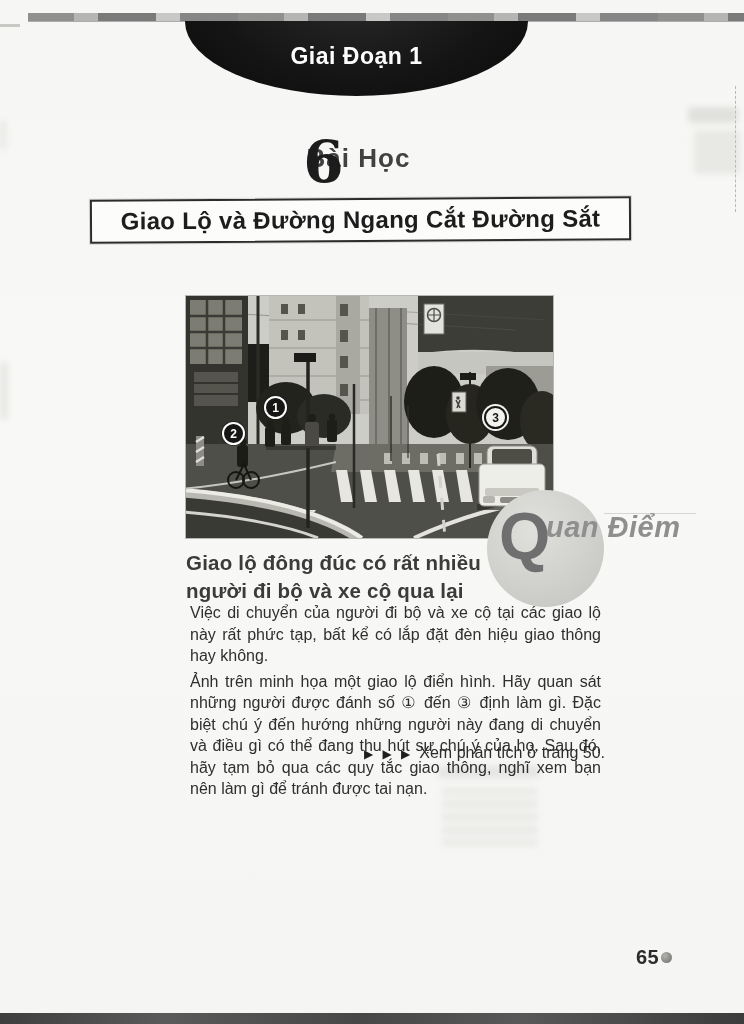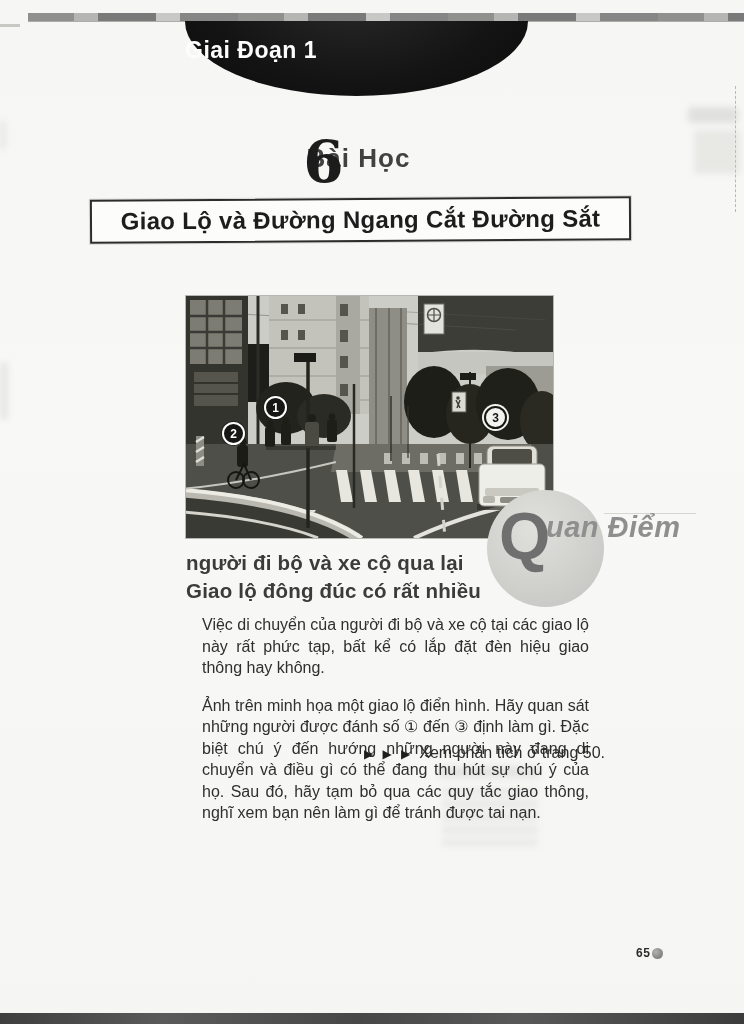--- a/index.html
+++ b/index.html
@@ -29,21 +29,21 @@
   .g5{left:0;top:362px;width:8px;height:58px;opacity:.35;}
   .g6{left:0;top:120px;width:6px;height:30px;opacity:.3;}
   .bottom-bar{
     position:absolute;left:0;bottom:0;width:744px;height:11px;
     background:linear-gradient(90deg,#3e3e3e,#5a5a5a 22%,#474747 48%,#585858 70%,#3c3c3c 100%);
   }
   
   .stage-wrap{position:absolute;left:185px;top:21px;width:343px;height:75px;overflow:hidden;}
   .stage-ellipse{position:absolute;left:0;top:-74px;width:343px;height:149px;border-radius:50%;
     background:radial-gradient(ellipse at 50% 30%,#2a2a2a 0%,#141414 60%,#0b0b0b 100%);}
-  .stage-label{position:absolute;left:0;top:16px;width:343px;
+  .stage-label{position:absolute;left:0;top:22px;width:343px;text-align:center;
     color:#fdfdfd;font-size:23px;font-weight:bold;letter-spacing:.5px;}
   .lesson-label{position:absolute;left:186px;top:103px;width:345px;text-align:center;
     font-size:26px;font-weight:bold;color:#414141;letter-spacing:1px;margin-top:40px;}
   .lesson-number{position:absolute;left:186px;top:134px;width:275px;text-align:center;
     font-family:"DejaVu Serif",serif;font-weight:bold;font-size:58px;line-height:56px;color:#1c1c1c;}
   .title-box{
     position:absolute;left:90px;top:198px;width:537px;height:40px;
     border:2px solid #2c2c2c;background:#fcfcfb;
     display:flex;align-items:center;justify-content:center;
     transform:rotate(-0.35deg);
@@ -67,26 +67,26 @@
   .vp-circle{position:absolute;left:487px;top:490px;width:117px;height:117px;border-radius:50%;
     background:radial-gradient(circle at 40% 32%,#e0e0dd 0%,#d0d0cd 55%,#c2c2bf 100%);}
   .vp-q{position:absolute;left:499px;top:503px;font-size:66px;font-weight:bold;color:#6f6f6f;
     font-family:"Liberation Sans",sans-serif;line-height:1;}
   .vp-rest{position:absolute;left:546px;top:511px;font-size:29px;font-weight:bold;font-style:italic;
     color:#8f8f8f;letter-spacing:.5px;white-space:nowrap;}
   
   .heading{position:absolute;left:186px;top:549px;width:420px;
     font-size:20.5px;font-weight:bold;color:#3b3b3b;line-height:28px;letter-spacing:.2px;}
   .body-text{position:absolute;left:186px;top:598px;width:419px;font-size:16px;line-height:21.5px;color:#2f2f2f;}
-  .body-text p{margin:16px;text-align:justify;}
+  .body-text p{margin:4px;text-align:justify;}
   .see-analysis{position:absolute;left:186px;top:744px;width:419px;text-align:right;
     font-size:16px;color:#2c2c2c;}
   .see-analysis .arrows{font-size:12px;letter-spacing:3px;color:#1e1e1e;margin-right:6px;}
   
-  .page-number{position:absolute;left:636px;top:946px;font-size:12px;color:#2c2c2c;
+  .page-number{position:absolute;left:636px;top:946px;font-size:20px;color:#2c2c2c;
     display:flex;align-items:center;gap:2px;}
   .page-number .num{font-weight:bold;letter-spacing:.5px;}
   .coin{display:inline-block;width:11px;height:11px;border-radius:50%;
     background:radial-gradient(circle at 35% 35%,#b3b3b0 0%,#8b8b88 55%,#6f6f6c 100%);}
 </style>
 </head>
 <body>
 
 <div class="page">
 
@@ -258,22 +258,22 @@
     <div class="marker dark m2">2</div>
     <div class="marker light m3">3</div>
   </div>
 
   <div class="vp-line"></div>
   <div class="vp-circle"></div>
   <div class="vp-q">Q</div>
   <div class="vp-rest">uan Điểm</div>
 
   <div class="heading">
+    <div>Giao lộ đông đúc có rất nhiều</div>
     <div>người đi bộ và xe cộ qua lại</div>
-    <div>Giao lộ đông đúc có rất nhiều</div>
   </div>
 
   <div class="body-text">
     <p>Việc di chuyển của người đi bộ và xe cộ tại các giao lộ này rất phức tạp, bất kể có lắp đặt đèn hiệu giao thông hay không.</p>
     <p>Ảnh trên minh họa một giao lộ điển hình. Hãy quan sát những người được đánh số ① đến ③ định làm gì. Đặc biệt chú ý đến hướng những người này đang di chuyển và điều gì có thể đang thu hút sự chú ý của họ. Sau đó, hãy tạm bỏ qua các quy tắc giao thông, nghĩ xem bạn nên làm gì để tránh được tai nạn.</p>
   </div>
   <div class="see-analysis">
     <span class="arrows">▶ ▶ ▶</span><span>Xem phân tích ở trang 50.</span>
   </div>
 

